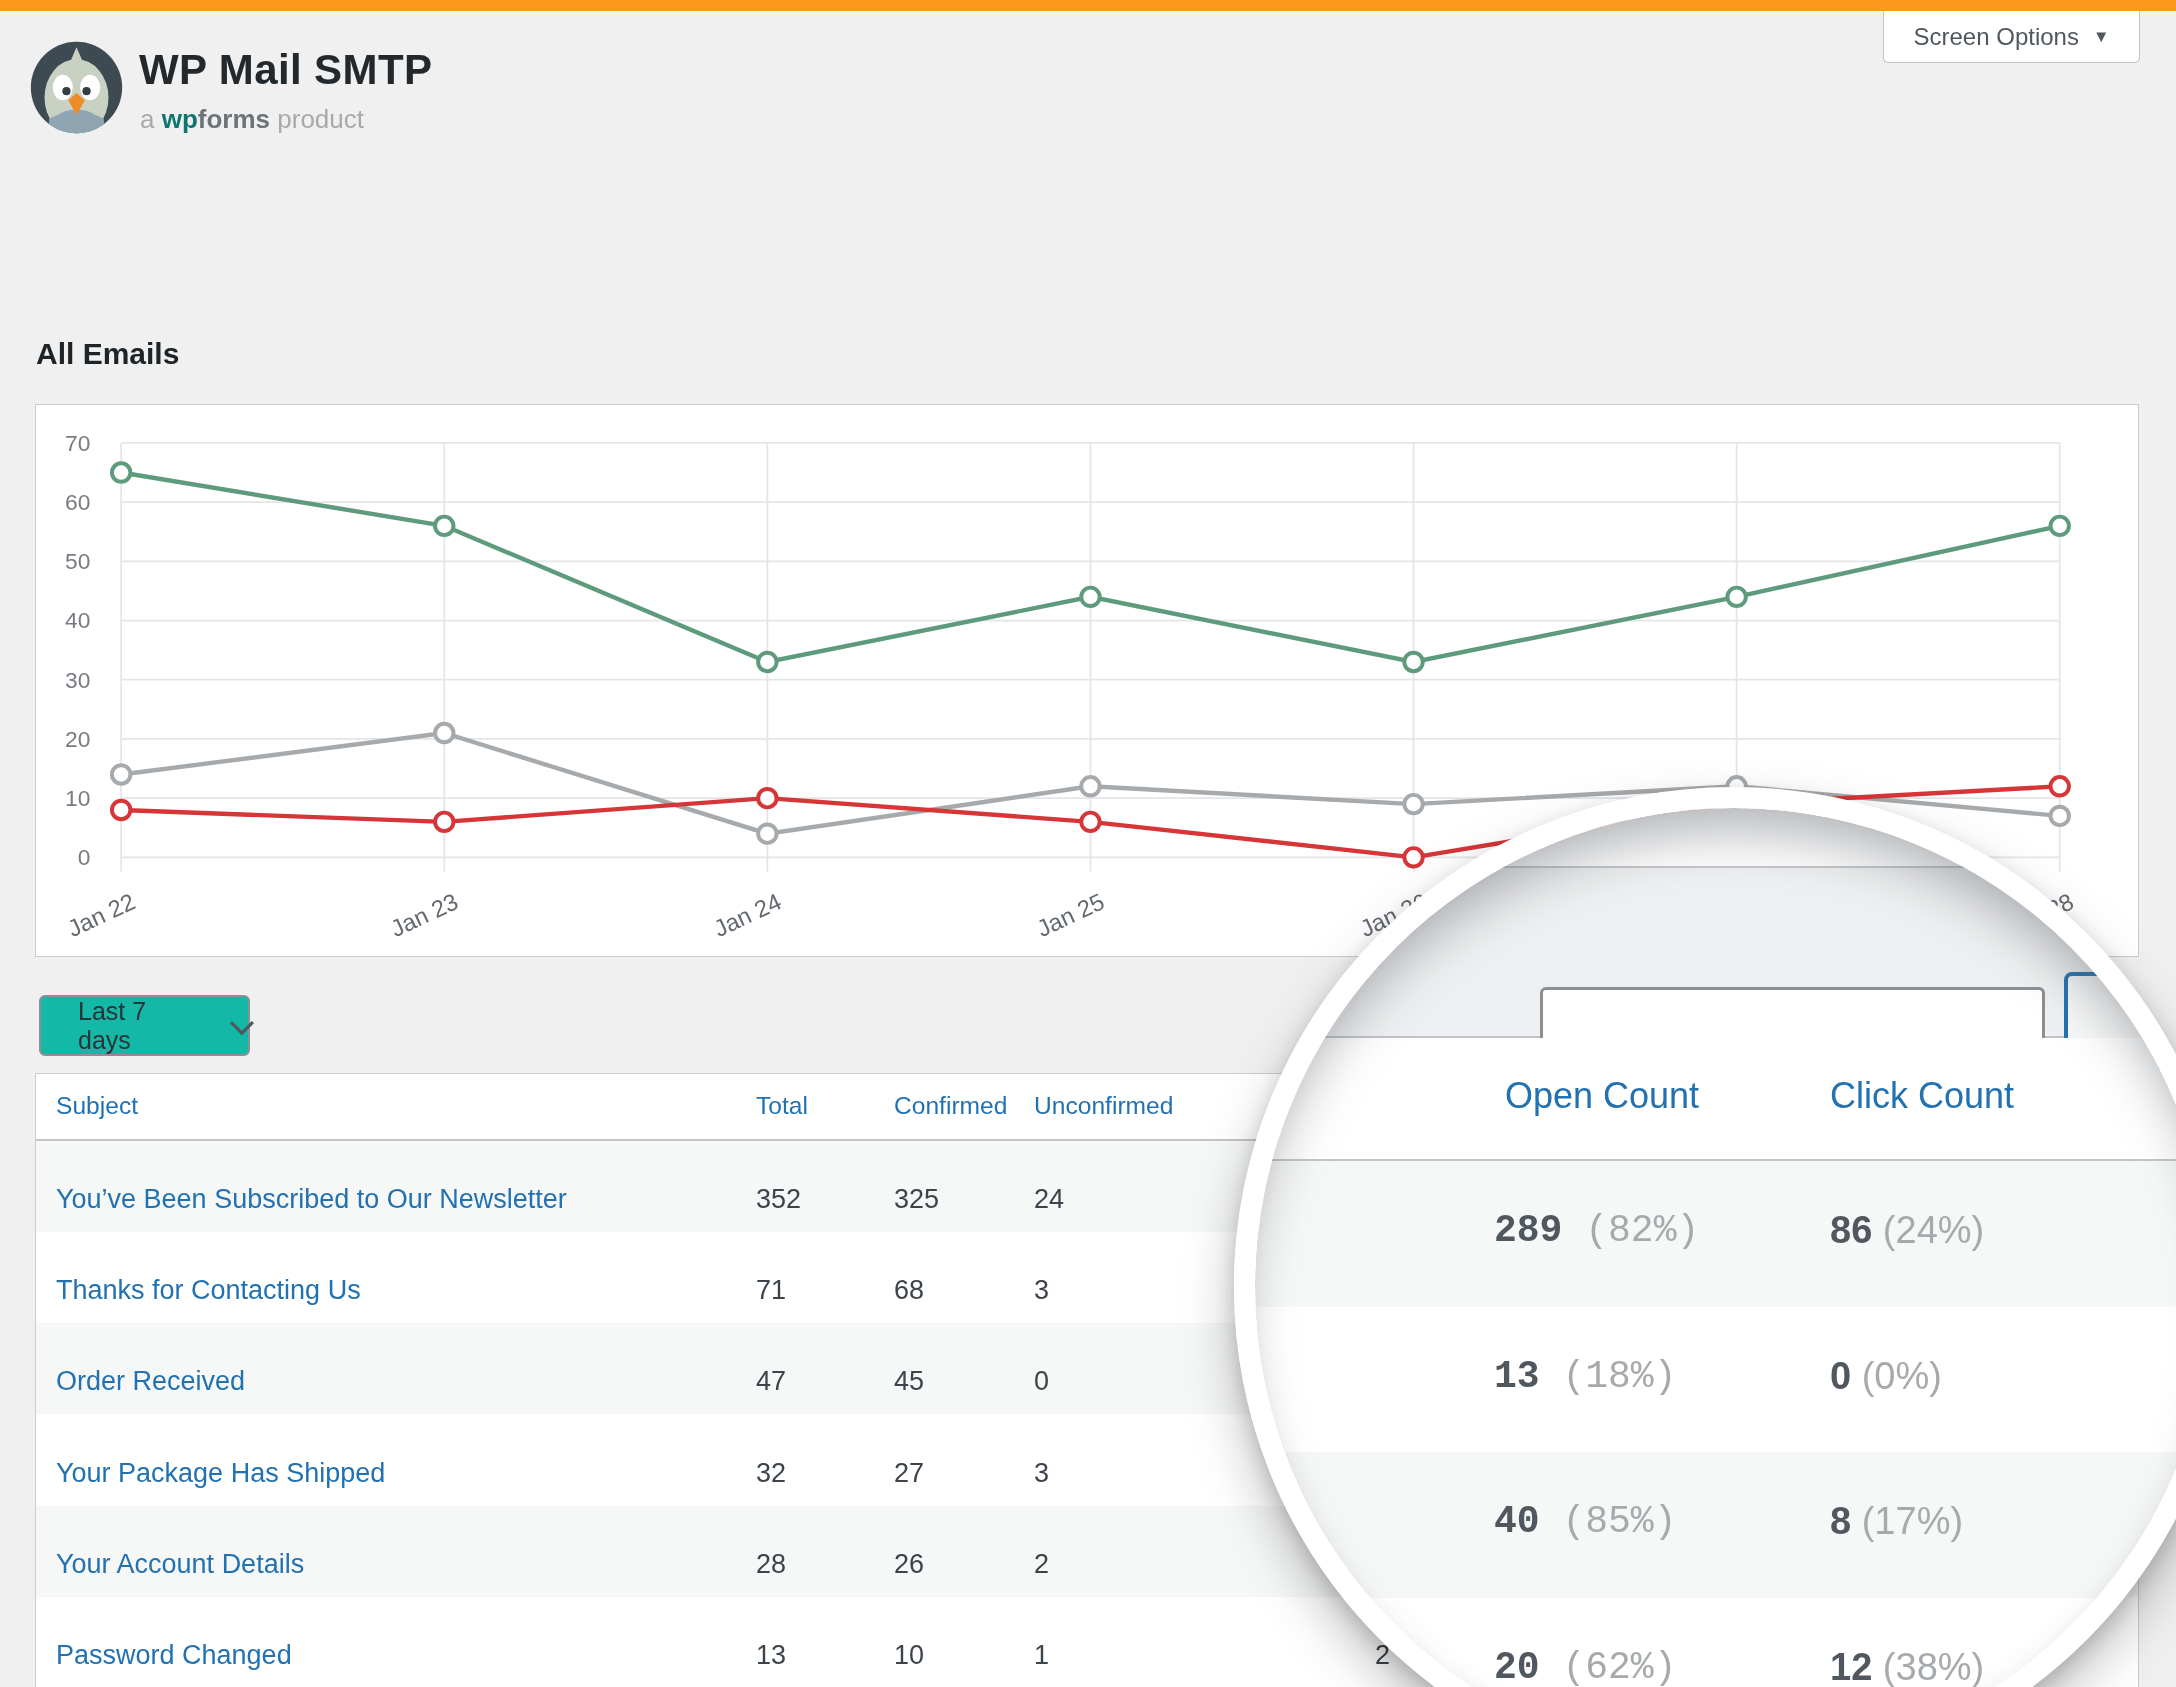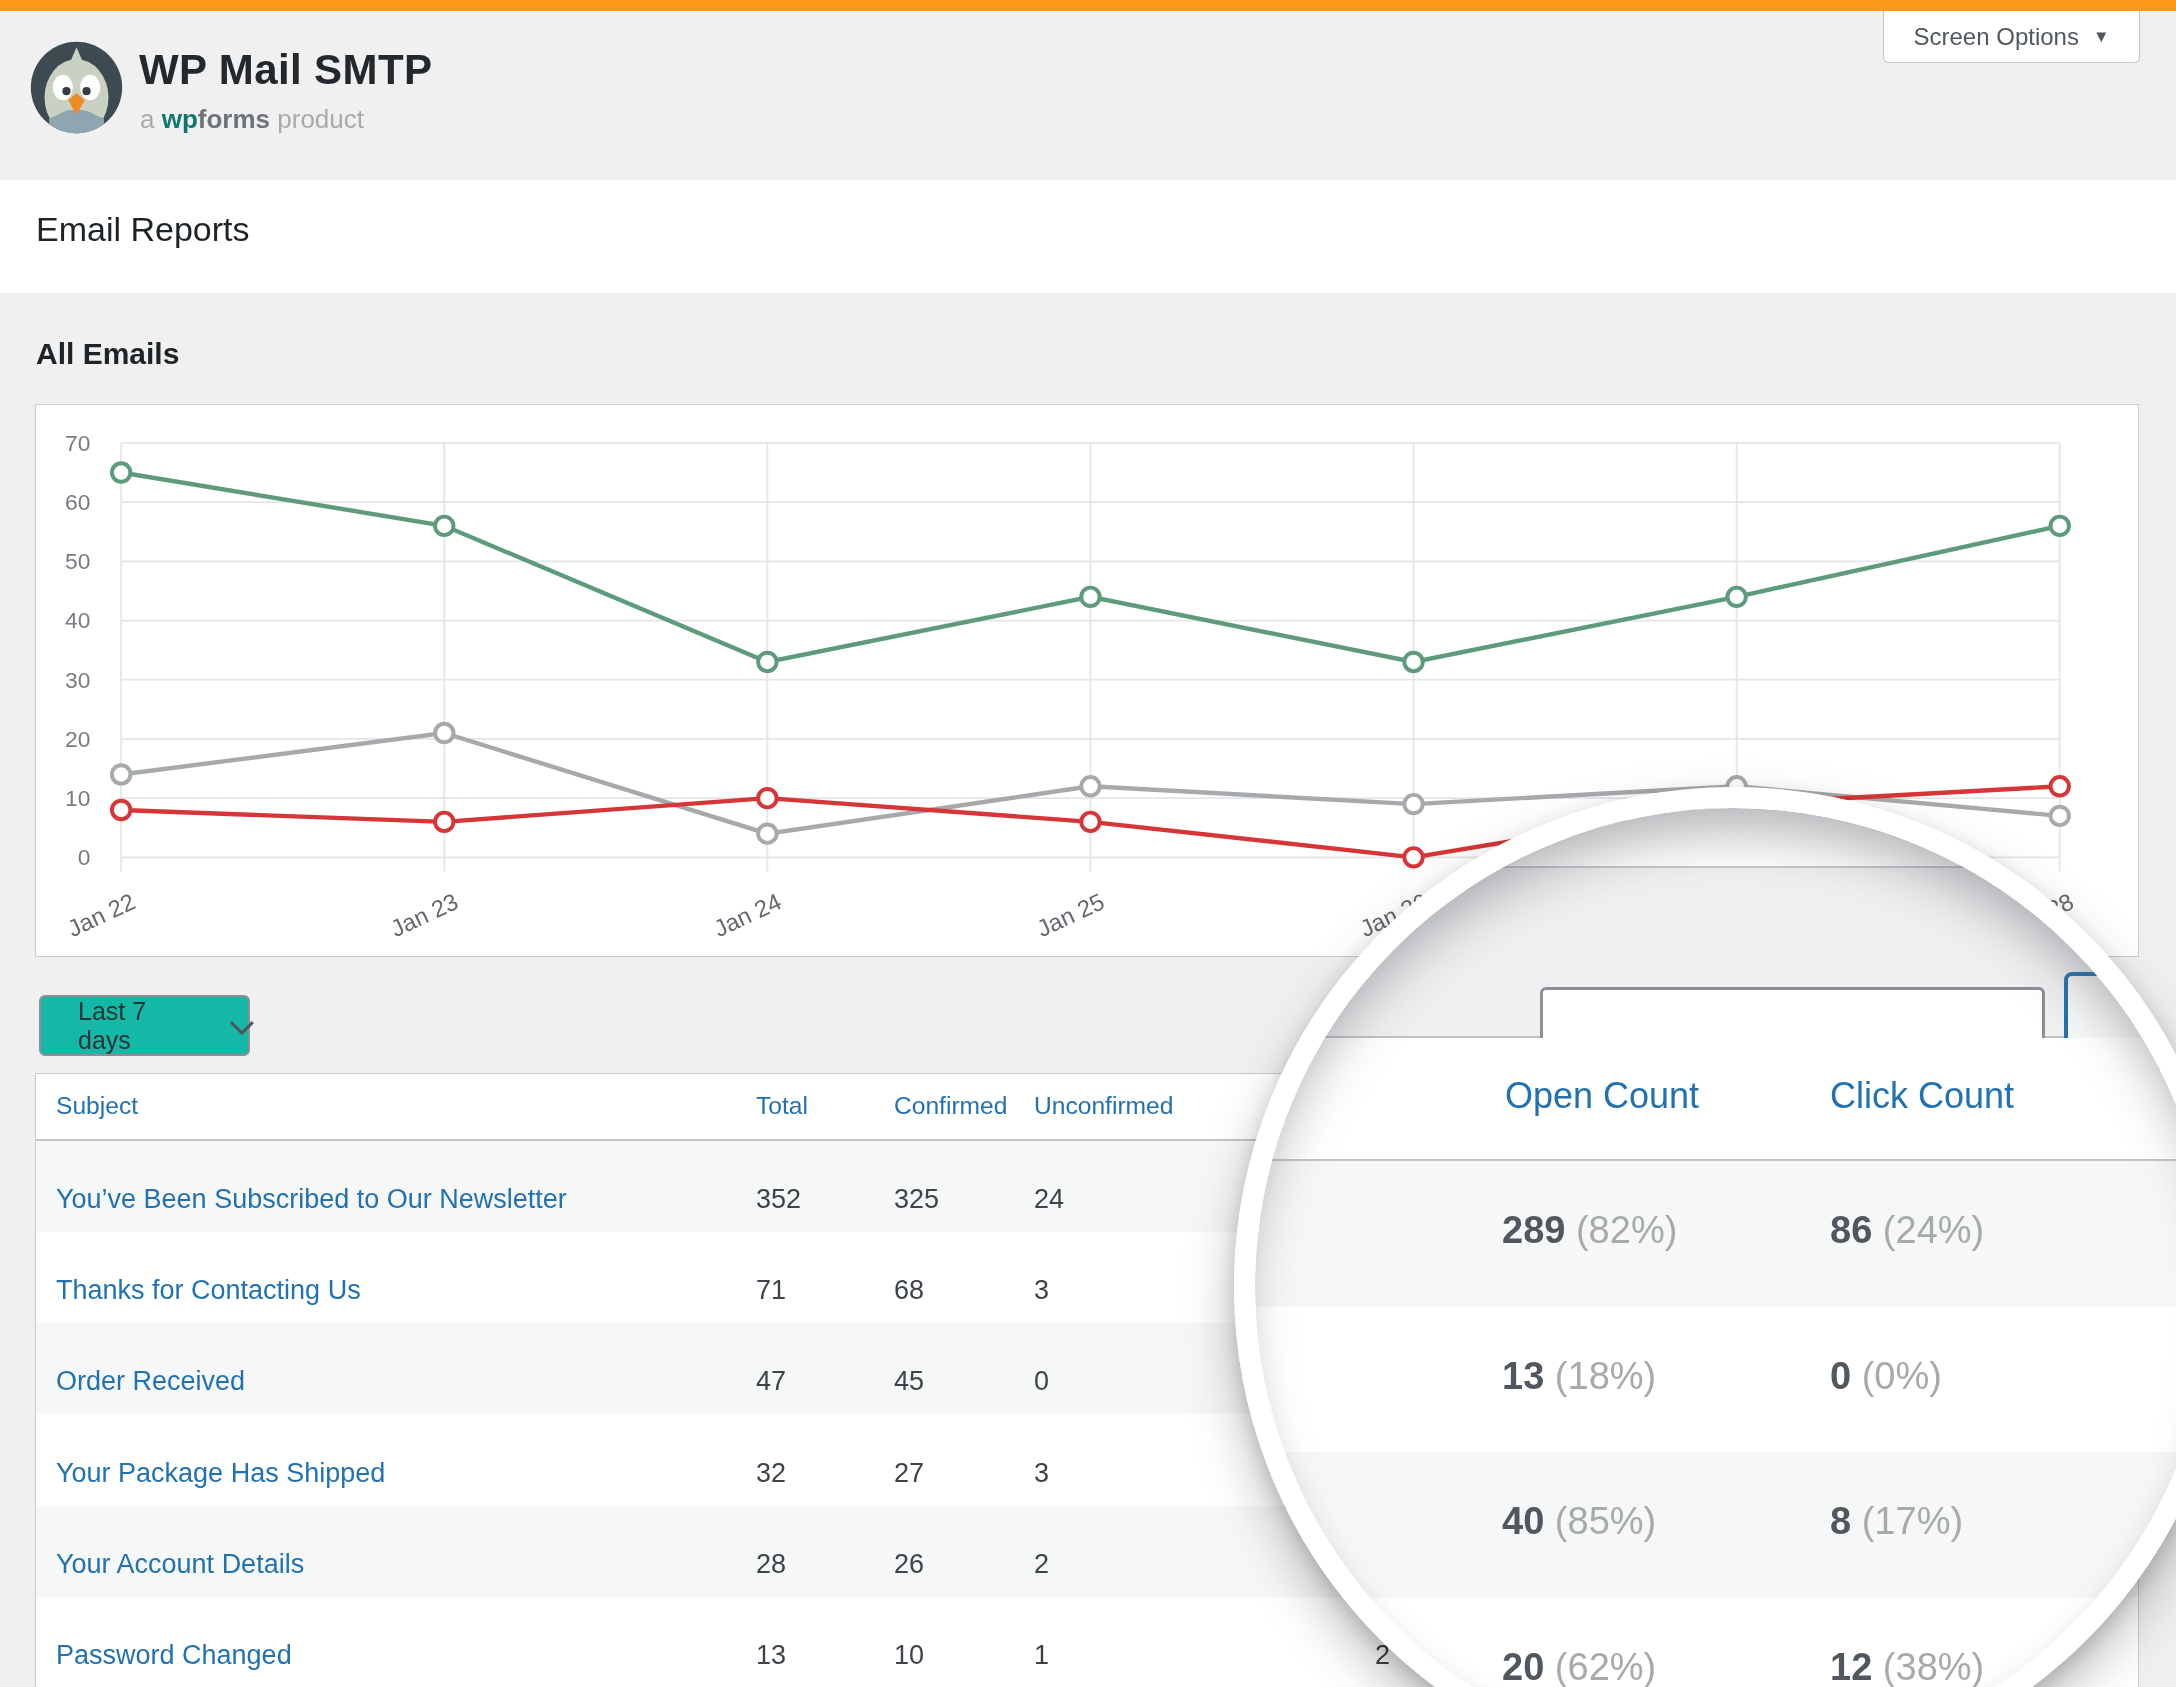--- a/index.html
+++ b/index.html
@@ -73,21 +73,21 @@
     font-family:"Liberation Sans",sans-serif;padding:0 17.6px;color:#2c3338;}
   #lz-button{position:absolute;left:809px;top:104px;width:369px;height:98px;background:#f6f7f7;
     border:4.4px solid #2271b1;border-radius:8px;box-sizing:border-box;cursor:pointer;}
   #lz-head{top:230px;height:123px;background:#fff;border-bottom:2.6px solid #c3c4c7;box-sizing:border-box;}
   .lhead{position:absolute;top:37px;font-size:36px;color:#2271b1;transform:translateX(-50%);cursor:pointer;}
   #lh-open{left:347px;} #lh-click{left:667px;}
   .lrow{position:absolute;left:0;width:100%;height:146px;}
   .lrow.odd{background:#f6f7f7;}
   .lcell{position:absolute;top:48px;font-size:38px;color:#50575e;white-space:nowrap;}
   .lcell .pct{color:#a7aaad;}
-  .lx-open{left:247px;} .lx-click{left:575px;}
+  .lx-open{left:239px;font-family:Liberation Mono, monospace;} .lx-click{left:575px;}
 </style>
 </head>
 <body>
 
 <div id="app">
 
   <div class="abs" id="topbar"></div>
 
   <div class="abs" id="screen-options">
     <span>Screen Options</span>
@@ -111,23 +111,20 @@
         <ellipse cx="67" cy="52" rx="11" ry="14" fill="#ffffff"></ellipse>
         <circle cx="41" cy="56" r="4.5" fill="#333d42"></circle>
         <circle cx="63" cy="56" r="4.5" fill="#333d42"></circle>
         <path d="M52 58 L43 66 L52 82 L61 66 Z" fill="#f08a24"></path>
       </g>
     </svg>
   </div>
   <div class="abs" id="app-title">WP Mail SMTP</div>
   <div class="abs" id="tagline"><span>a </span><span class="wp">wp</span><span class="forms">forms</span><span> product</span></div>
 
-  <div class="abs" id="title-band">
-    <div id="page-title">Email Reports</div>
-  </div>
 
   <div class="abs" id="section-title">All Emails</div>
 
   <div class="abs" id="chart-panel">
     <svg width="2101" height="550" viewBox="0 0 2393 626">
         <line x1="97" y1="515" x2="2305" y2="515" stroke="#e4e5e8" stroke-width="2"></line>
         <text x="62" y="524" text-anchor="end" fill="#787c82" font-size="26">0</text>
         <line x1="97" y1="447.57" x2="2305" y2="447.57" stroke="#e4e5e8" stroke-width="2"></line>
         <text x="62" y="456.57" text-anchor="end" fill="#787c82" font-size="26">10</text>
         <line x1="97" y1="380.14" x2="2305" y2="380.14" stroke="#e4e5e8" stroke-width="2"></line>

